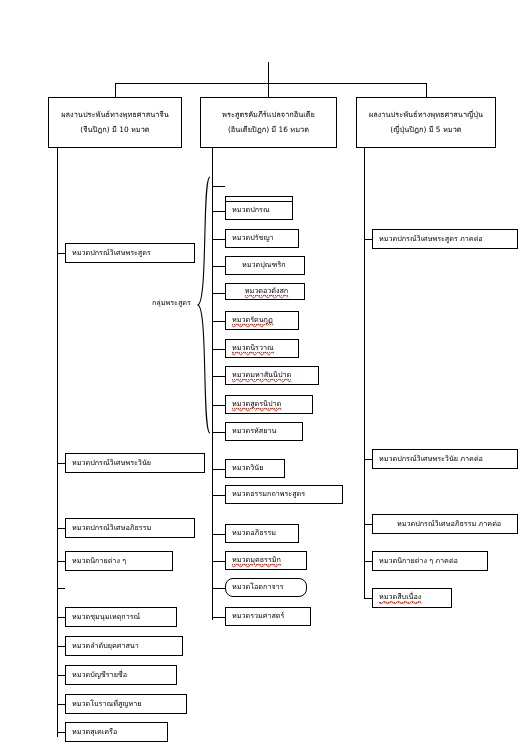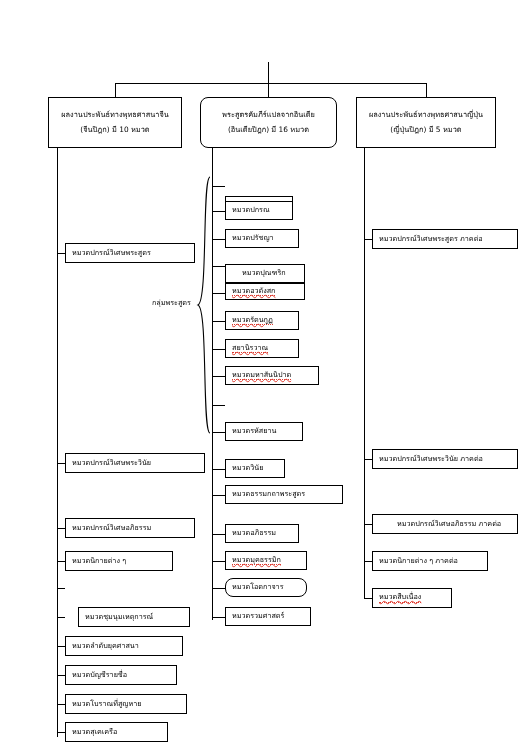--- a/index.html
+++ b/index.html
@@ -91,21 +91,21 @@
   <div class="conn h" style="left:115px; top:83px; width:311px; height:1px;"></div>
   <div class="conn v" style="left:115px; top:83px; width:1px; height:14px;"></div>
   <div class="conn v" style="left:268px; top:83px; width:1px; height:14px;"></div>
   <div class="conn v" style="left:426px; top:83px; width:1px; height:14px;"></div>
 
   <div class="node tier2" style="left:48px; top:97px; width:134px; height:51px;">
     <span>ผลงานประพันธ์ทางพุทธศาสนาจีน</span>
     <span class="line2">(จีนปิฎก) มี 10 หมวด</span>
   </div>
 
-  <div class="node tier2" style="left:200px; top:97px; width:137px; height:51px;border-radius:8px;">
+  <div class="node tier2" style="left:200px; top:97px; width:137px; height:51px;">
     <span>พระสูตรคัมภีร์แปลจากอินเดีย</span>
     <span class="line2">(อินเดียปิฎก)  มี 16 หมวด</span>
   </div>
 
   <div class="node tier2" style="left:356px; top:97px; width:140px; height:51px;">
     <span>ผลงานประพันธ์ทางพุทธศาสนาญี่ปุ่น</span>
     <span class="line2">(ญี่ปุ่นปิฎก) มี 5 หมวด</span>
   </div>
 
   <div class="conn v" style="left:57px; top:148px; width:1px; height:589px;"></div>
@@ -131,21 +131,21 @@
     <div class="conn h" style="left: 57px; top: 528px; width: 8px;"></div>
     <div class="node leaf" style="left: 65px; top: 518px; width: 130px; height: 20px;">
       <span>หมวดปกรณ์วิเศษอภิธรรม</span>
     </div>
     <div class="conn h" style="left: 57px; top: 561px; width: 8px;"></div>
     <div class="node leaf" style="left: 65px; top: 551px; width: 108px; height: 20px;">
       <span>หมวดนิกายต่าง ๆ</span>
     </div>
     <div class="conn h" style="left: 57px; top: 588px; width: 8px;"></div>
     <div class="conn h" style="left: 57px; top: 617px; width: 8px;"></div>
-    <div class="node leaf" style="left: 78px; top: 607px; width: 112px; height: 20px;">
+    <div class="node leaf" style="left: 65px; top: 607px; width: 112px; height: 20px;">
       <span>หมวดชุมนุมเหตุการณ์</span>
     </div>
     <div class="conn h" style="left: 57px; top: 646px; width: 8px;"></div>
     <div class="node leaf" style="left: 65px; top: 636px; width: 118px; height: 20px;">
       <span>หมวดลำดับยุคศาสนา</span>
     </div>
     <div class="conn h" style="left: 57px; top: 675px; width: 8px;"></div>
     <div class="node leaf" style="left: 65px; top: 665px; width: 112px; height: 20px;">
       <span>หมวดบัญชีรายชื่อ</span>
     </div>
@@ -163,40 +163,43 @@
     </div>
     <div class="conn h" style="left: 212px; top: 210.5px; width: 13px;"></div>
     <div class="node leaf" style="left: 225px; top: 201px; width: 68px; height: 19px;">
       <span>หมวดปกรณ</span>
     </div>
     <div class="conn h" style="left: 212px; top: 238.5px; width: 13px;"></div>
     <div class="node leaf" style="left: 225px; top: 229px; width: 74px; height: 19px;">
       <span>หมวดปรัชญา</span>
     </div>
     <div class="conn h" style="left: 212px; top: 265.5px; width: 13px;"></div>
-    <div class="node leaf" style="left: 225px; top: 264px; width: 80px; height: 19px; padding-left: 16px;">
+    <div class="node leaf" style="left: 225px; top: 256px; width: 80px; height: 19px; padding-left: 16px;">
       <span>หมวดปุณฑริก</span>
     </div>
     <div class="conn h" style="left: 212px; top: 292.5px; width: 13px;"></div>
-    <div class="node leaf" style="left: 225px; top: 283px; width: 80px; height: 17px;">
+    <div class="node leaf" style="left: 225px; top: 283px; width: 80px; height: 17px; align-items: center;">
       <span class="spell">หมวดอวตังสก</span>
     </div>
     <div class="conn h" style="left: 212px; top: 320.5px; width: 13px;"></div>
     <div class="node leaf" style="left: 225px; top: 311px; width: 74px; height: 19px;">
       <span class="spell">หมวดรัตนกูฏ</span>
     </div>
     <div class="conn h" style="left: 212px; top: 348.5px; width: 13px;"></div>
     <div class="node leaf" style="left: 225px; top: 339px; width: 74px; height: 19px;">
-      <span class="spell">สยานิรวาณ</span>
+      <span class="spell">หมวดนิรวาณ</span>
     </div>
     <div class="conn h" style="left: 212px; top: 375.5px; width: 13px;"></div>
     <div class="node leaf" style="left: 225px; top: 366px; width: 94px; height: 19px;">
       <span class="spell">หมวดมหาสันนิปาต</span>
     </div>
     <div class="conn h" style="left: 212px; top: 404.5px; width: 13px;"></div>
+    <div class="node leaf" style="left: 225px; top: 395px; width: 88px; height: 19px;">
+      <span class="spell">หมวดสูตรนิปาต</span>
+    </div>
     <div class="conn h" style="left: 212px; top: 431.5px; width: 13px;"></div>
     <div class="node leaf" style="left: 225px; top: 422px; width: 78px; height: 19px;">
       <span>หมวดรหัสยาน</span>
     </div>
     <div class="conn h" style="left: 212px; top: 468.5px; width: 13px;"></div>
     <div class="node leaf" style="left: 225px; top: 459px; width: 60px; height: 19px;">
       <span>หมวดวินัย</span>
     </div>
     <div class="conn h" style="left: 212px; top: 494.5px; width: 13px;"></div>
     <div class="node leaf" style="left: 225px; top: 485px; width: 118px; height: 19px;">

